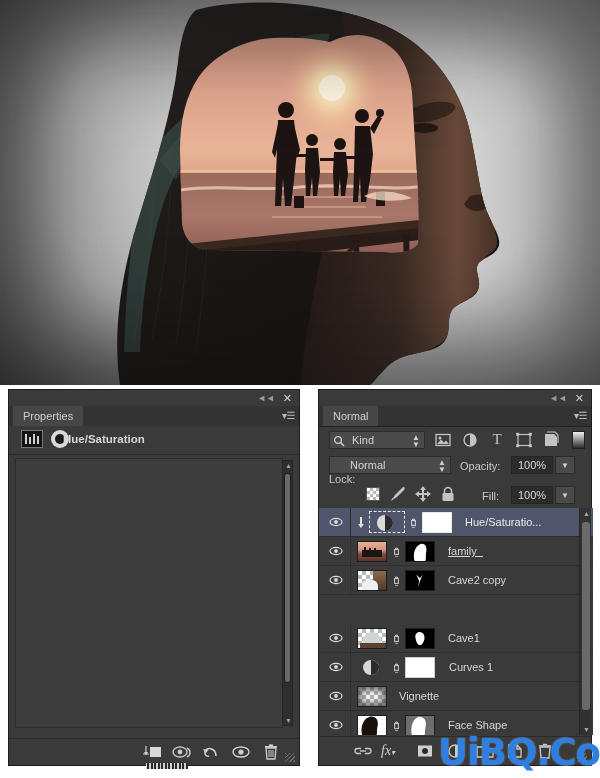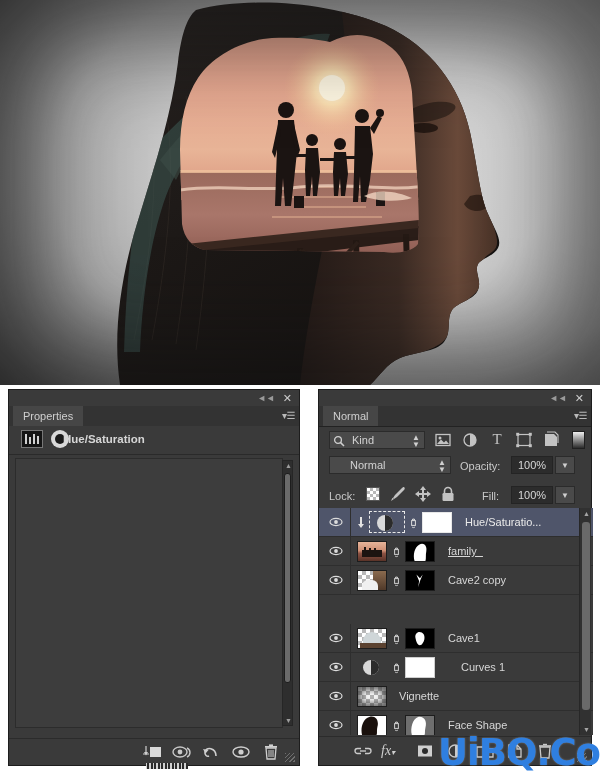--- a/index.html
+++ b/index.html
@@ -360,21 +360,21 @@
     <div class="toggle-strip"></div>
 
     <div class="blend">
       <span>Normal</span>
       <span class="spin">▲<br>▼</span>
     </div>
     <div class="lbl" style="left:141px;top:70px;">Opacity:</div>
     <div class="pctbox" style="left:192px;top:66px;width:42px;">100%</div>
     <div class="pctarrow" style="left:236px;top:66px;">▼</div>
 
-    <div class="lbl" style="left:10px;top:100px;">Lock:</div>
+    <div class="lbl" style="left:10px;top:83px;">Lock:</div>
     <div class="lockico checker" style="left:47px;top:97px;width:14px;height:14px;background-size:6px 6px;background-position:0 0,3px 3px;border:1px solid #555;box-sizing:border-box;"></div>
     <svg class="lockico" style="left:70px;" viewBox="0 0 18 16">
       <path d="M15 1 C 16 2, 16 3, 15 4 L8 11 L5 13 L4 12 L6 9 L13 2 C14 1, 14 1, 15 1 Z" fill="#c3c3c3"></path>
       <path d="M5 13 L2 15 L3.4 11.8 Z" fill="#c3c3c3"></path>
     </svg>
     <svg class="lockico" style="left:95px;" viewBox="0 0 18 16">
       <path d="M9 0 L12 4 H10 V7 H13 V5 L17 8 L13 11 V9 H10 V12 H12 L9 16 L6 12 H8 V9 H5 V11 L1 8 L5 5 V7 H8 V4 H6 Z" fill="#c3c3c3"></path>
     </svg>
     <svg class="lockico" style="left:120px;" viewBox="0 0 18 16">
       <path d="M5.5 7 V5 a3.5 3.5 0 0 1 7 0 V7" fill="none" stroke="#c3c3c3" stroke-width="1.6"></path>
@@ -489,21 +489,21 @@
         <div class="divv"></div>
         <div style="position:absolute;left:44px;top:7px;width:16px;height:15px;border-radius:50%;background:#d9d9d9;">
           <div style="position:absolute;inset:0;border-radius:50%;background:linear-gradient(90deg,transparent 50%,#2b2b2b 50%);"></div>
         </div>
         <svg class="linkico" style="left:73px;" viewBox="0 0 9 12">
           <path d="M3 2.2 a1.8 1.8 0 0 1 3 0 v1.4 h-1.2 V2.6 h-0.6 v1 H3 Z" fill="#cfcfcf"></path>
           <rect x="2.6" y="3.6" width="3.8" height="4.8" fill="none" stroke="#cfcfcf" stroke-width="1"></rect>
           <path d="M3 9.8 a1.8 1.8 0 0 0 3 0" fill="none" stroke="#cfcfcf" stroke-width="1"></path>
         </svg>
         <div class="thumb" style="left:86px;background:#ffffff;border-color:#cfcfcf;"></div>
-        <div class="lname" style="left:142px;">Curves 1</div>
+        <div class="lname" style="left:130px;">Curves 1</div>
       </div>
 
       <div class="layer" style="top:174px">
         <svg class="eye" viewBox="0 0 14 12">
           <ellipse cx="7" cy="6" rx="6" ry="3.6" fill="none" stroke="#dcdcdc" stroke-width="1.2"></ellipse>
           <circle cx="7" cy="6" r="1.9" fill="#dcdcdc"></circle>
         </svg>
         <div class="divv"></div>
         <div class="thumb checker" style="left:38px;">
           <div style="position:absolute;inset:0;box-shadow:inset 0 0 7px 3px rgba(40,40,40,.75);"></div>

